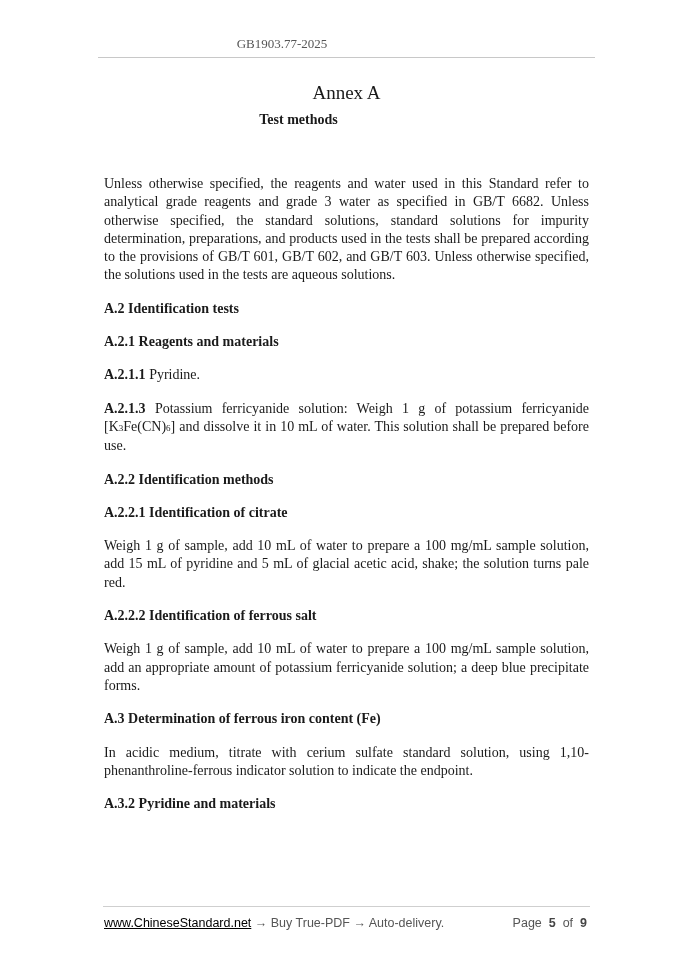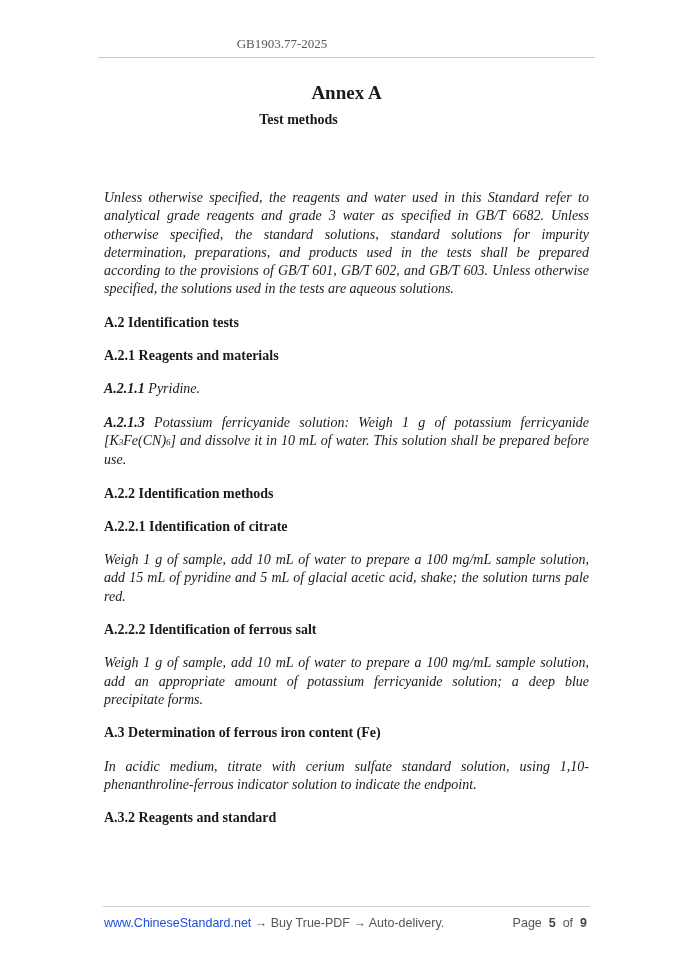--- a/index.html
+++ b/index.html
@@ -3,32 +3,32 @@
 <meta charset="utf-8">
 <style>
   html, body { margin: 0; padding: 0; background: #ffffff; }
   body { width: 693px; height: 980px; position: relative; overflow: hidden;
          font-family: "Liberation Serif", serif; color: #1a1a1a; }
   .hdr { position: absolute; top: 36px; left: 0; width: 564px; text-align: center;
          font-size: 13px; color: #555; }
   .hdr-rule { position: absolute; top: 57px; left: 98px; width: 497px; height: 0;
               border-top: 1px solid #c8c8c8; }
   .annex-title { position: absolute; top: 82px; left: 0; width: 693px; text-align: center;
-                 font-size: 19px; font-weight: bold; }
+                 font-size: 19px; font-weight: normal; }
   .annex-sub { position: absolute; top: 112px; left: 0; width: 597px; text-align: center;
                font-size: 14px; font-weight: bold; }
   .content { position: absolute; top: 175px; left: 104px; width: 485px; font-size: 14px; line-height: 18.3px; }
   .h { font-weight: bold; margin: 0 0 15px 0; }
-  .p { margin: 14px 0 15px 0; text-align: justify; font-style: italic; }
+  .p { margin: 0 0 15px 0; text-align: justify; }
   .p b { font-weight: bold; }
   .sub { font-size: 9px; }
   .ftr-rule { position: absolute; top: 906px; left: 103px; width: 487px; border-top: 1px solid #cfcfcf; }
   .ftr { position: absolute; top: 916px; left: 104px; width: 483px; font-family: "Liberation Sans", sans-serif;
          font-size: 12.5px; color: #555; display: flex; justify-content: space-between; }
-  .ftr a { color: #1d4ed8; }
+  .ftr a { color: #000000; text-decoration: underline; }
   .pg b { color: #444; font-weight: bold; }
 </style>
 </head>
 <body>
 
 <div class="hdr">GB1903.77-2025</div>
 <div class="hdr-rule"></div>
 
 <div class="annex-title">Annex A</div>
 <div class="annex-sub">Test methods</div>
@@ -49,20 +49,20 @@
   </div>
 
   <div class="h">A.2.2 Identification methods</div>
   <div class="h">A.2.2.1 Identification of citrate</div>
   <div class="p">Weigh 1 g of sample, add 10 mL of water to prepare a 100 mg/mL sample solution, add 15 mL of pyridine and 5 mL of glacial acetic acid, shake; the solution turns pale red.</div>
   <div class="h">A.2.2.2 Identification of ferrous salt</div>
   <div class="p">Weigh 1 g of sample, add 10 mL of water to prepare a 100 mg/mL sample solution, add an appropriate amount of potassium ferricyanide solution; a deep blue precipitate forms.</div>
 
   <div class="h">A.3 Determination of ferrous iron content (Fe)</div>
   <div class="p">In acidic medium, titrate with cerium sulfate standard solution, using 1,10-phenanthroline-ferrous indicator solution to indicate the endpoint.</div>
-  <div class="h">A.3.2 Reagents and standard</div>
+  <div class="h">A.3.2 Pyridine and materials</div>
 </div>
 
 <div class="ftr-rule"></div>
 <div class="ftr">
   <span><a>www.ChineseStandard.net</a><span> → Buy True-PDF → Auto-delivery.</span></span>
   <span class="pg"><span>Page</span>&nbsp;&nbsp;<b>5</b>&nbsp;&nbsp;<span>of</span>&nbsp;&nbsp;<b>9</b></span>
 </div>
 
 </body></html>

